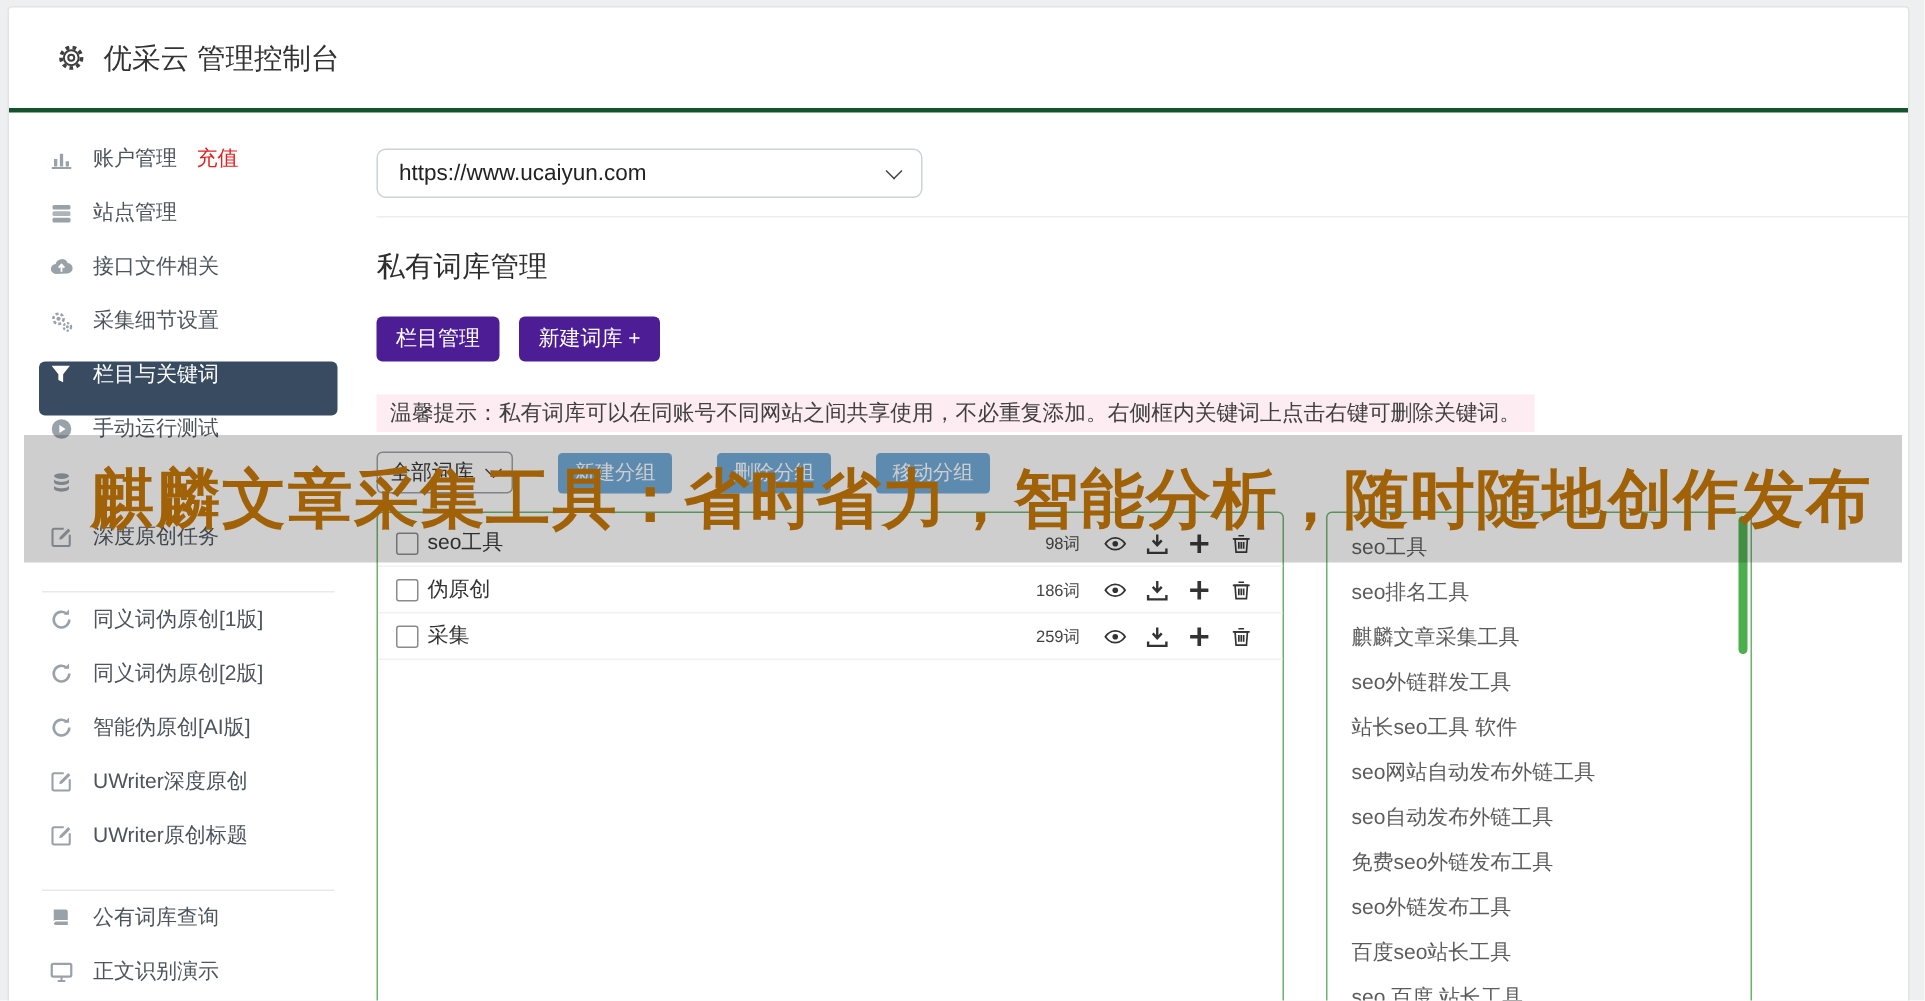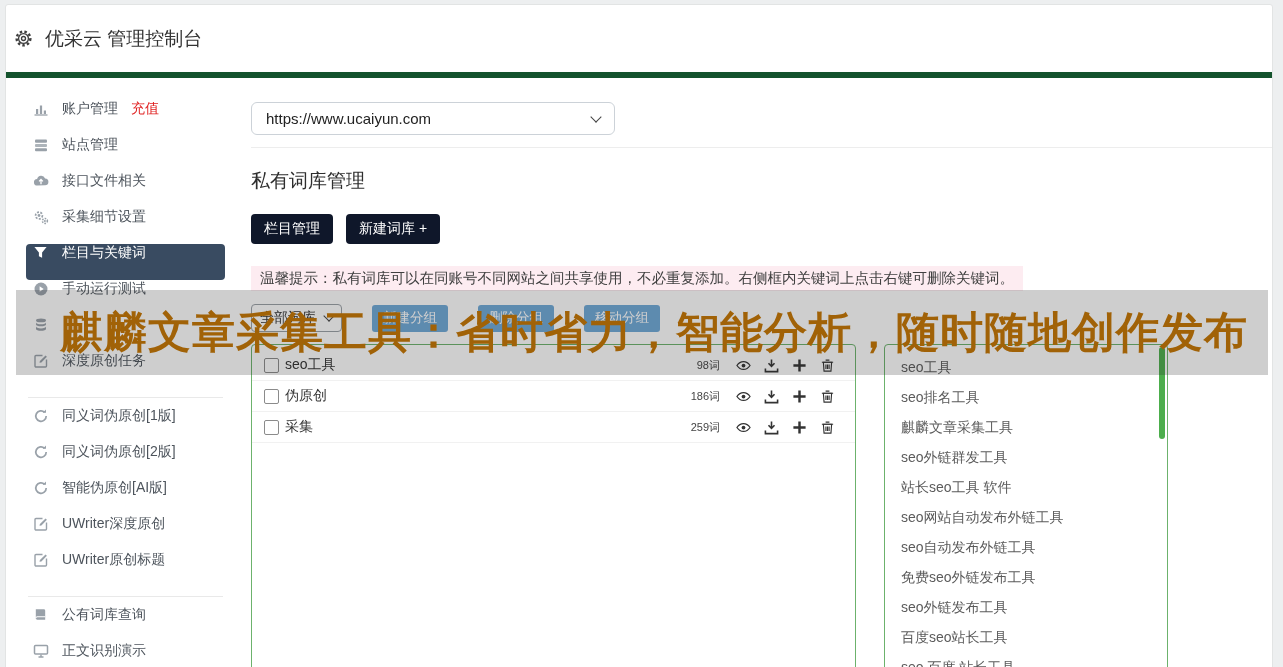--- a/index.html
+++ b/index.html
@@ -8,40 +8,40 @@
     background:#edeff0;
     font-family:"Liberation Sans","DejaVu Sans",sans-serif;
     -webkit-font-smoothing:antialiased;
   }
   .app{position:relative;width:1283px;height:667px;overflow:hidden}
   .card{
     position:absolute;left:5px;top:4px;width:1266px;height:740px;
     background:#fff;border:1px solid #e2e4e4;border-radius:3px;
   }
   
-  .header{height:67px;border-bottom:6px solid #14532d;display:flex;align-items:center;gap:12px;padding:0 8px}
+  .header{height:67px;border-bottom:3px solid #14532d;display:flex;align-items:center;gap:12px;padding:0 32px}
   .header .title{font-size:19px;color:#333}
   .hdr-gear{color:#3f3f3f;display:flex}
   
   .layout{display:flex;align-items:flex-start}
   .sidebar{width:245px;flex:none;padding-top:22px}
   .side-item{height:36px;margin:0 26px 0 20px;border-radius:4px;display:flex;align-items:flex-start;gap:13px;padding-left:6px;font-size:14px;color:#4d545c;cursor:pointer;white-space:nowrap}
   .side-item .s-icon{width:17px;height:17px;color:#99a1a9;display:flex;align-items:center;justify-content:center;flex:none}
   .side-item.active{background:#394b61;color:#fff}
   .side-item.active .s-icon{color:#fff}
   .s-extra{color:#e01f1f}
   .side-div{border-top:1px solid #e9e9e9;margin:9px 28px 9px 22px}
   
   .content{flex:1;min-width:0;padding-top:24px;position:relative}
   .url-select{width:364px;height:33px;box-sizing:border-box;border:1px solid #ccd2d8;border-radius:6px;display:flex;align-items:center;justify-content:space-between;padding:0 14px;font-size:15px;color:#222;background:#fff;cursor:pointer}
   .chev{width:7px;height:7px;border-right:1.6px solid #444;border-bottom:1.6px solid #444;transform:rotate(45deg);margin-top:-4px;flex:none}
   .rule{border:0;border-top:1px solid #ededed;margin:12px 0 0}
   .page-title{font-size:19px;font-weight:400;color:#2e2e2e;margin:20px 0 20px}
   .btn-row{display:flex;gap:13px}
-  .btn-green{background:#0f172a;color:#fff;border:none;border-radius:4px;height:30px;padding:0 13px;font-size:14px;cursor:pointer;font-family:inherit}
+  .btn-green{background:#4c1d95;color:#fff;border:none;border-radius:4px;height:30px;padding:0 13px;font-size:14px;cursor:pointer;font-family:inherit}
   .tip{display:inline-block;background:#fdecf1;color:#404040;font-size:14.5px;padding:3px 9px;margin:22px 0 0;white-space:nowrap}
   .group-row{margin-top:13px;display:flex;align-items:center;gap:30px}
   .group-select{width:91px;height:28px;box-sizing:border-box;border:1px solid #9aa0a6;border-radius:4px;display:flex;align-items:center;justify-content:space-between;padding:0 8px;font-size:14px;color:#333;background:#fff;cursor:pointer}
   .btn-blue{background:#6fa9d8;color:#fff;border:none;border-radius:3px;height:27px;padding:0 11px;font-size:13.5px;cursor:pointer;font-family:Liberation Serif, serif}
   .panels{display:flex;margin-top:12px;gap:28px}
   .panel{border:1px solid #6cb26c;border-radius:4px;box-sizing:border-box;background:#fff}
   .panel-left{width:605px;height:378px;padding-top:5px}
   .lib-row{height:30px;display:flex;align-items:center;justify-content:space-between;padding:0 20px 0 12px;border-bottom:1px solid #f1f1f1;font-size:14px;color:#333}
   .row-left{display:flex;align-items:center}
   .cb{width:13px;height:13px;border:1px solid #8b8b8b;border-radius:2px;background:#fff;display:inline-block;margin-right:6px;flex:none}

